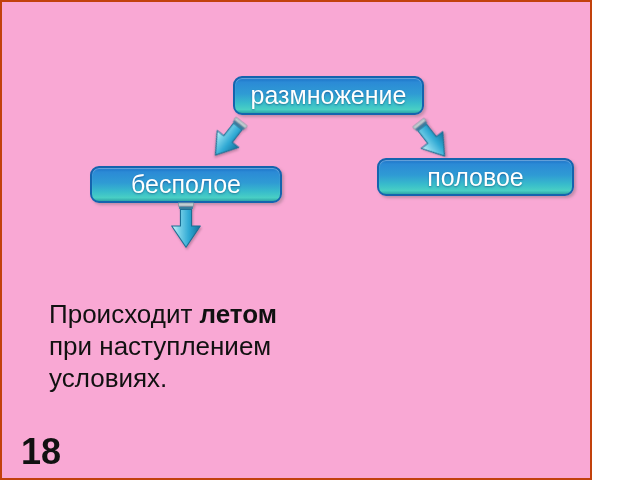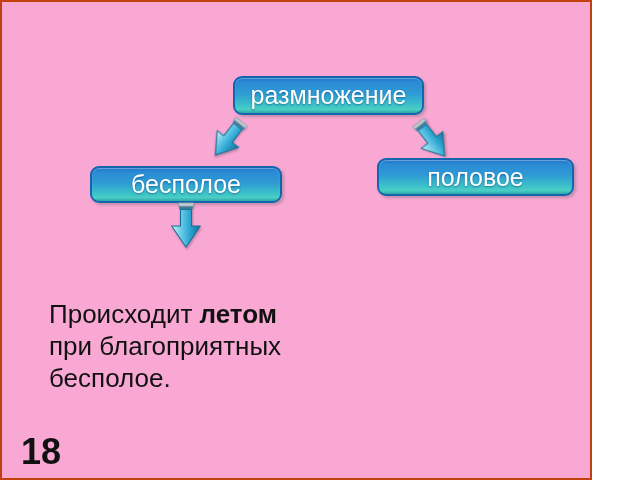--- a/index.html
+++ b/index.html
@@ -105,18 +105,18 @@
 
   <svg class="arrow arrow-straight" viewBox="0 0 36 52">
     <rect x="10" y="1" width="16" height="3.5" fill="#c2cdd2" stroke="#7d97a0" stroke-width="0.8"></rect>
     <rect x="10.5" y="5" width="15" height="2.5" fill="#35809e"></rect>
     <path d="M12 8 L24 8 L24 26 L33.5 26 L18 49 L2.5 26 L12 26 Z" fill="url(#arrowGrad)" stroke="#1b6f94" stroke-width="1.2" stroke-linejoin="round"></path>
   </svg>
 
 
 
   <div class="note note-left">
-    <span>Происходит </span><b>летом</b><span> при благоприятных бесполое.</span>
+    <span>Происходит </span><b>летом</b><span> при наступлением условиях.</span>
   </div>
 
   <div class="page-number">18</div>
 
 </div>
 
 </body></html>

